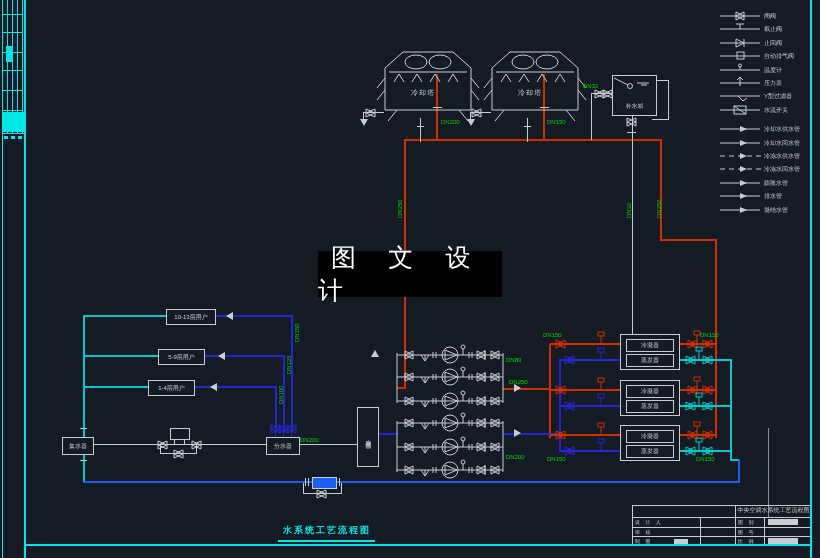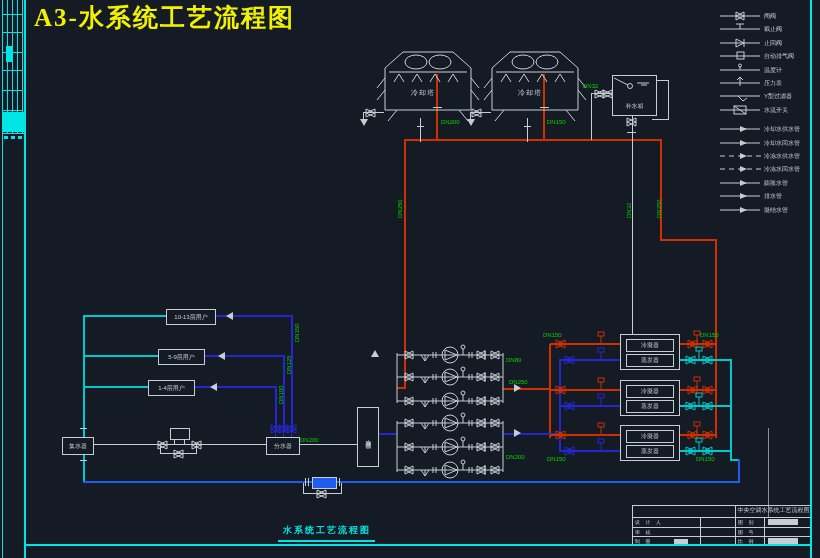--- a/index.html
+++ b/index.html
@@ -26,22 +26,22 @@
   .legend-row .lab{color:#c8cdd4;font-size:6px;line-height:6px;margin-left:4px;white-space:nowrap;}
   .ar{position:absolute;width:0;height:0;border:4px solid transparent;z-index:4;}
   .tower-lbl{position:absolute;color:#c8cdd4;font-size:7px;z-index:3;text-align:center;letter-spacing:1px;}
   .vtext{writing-mode:vertical-rl;letter-spacing:1px;}
 </style>
 </head>
 <body>
 
 <div id="canvas">
 
-  <div class="title">A3-水系统工艺流程图</div>
-
+
+  <div class="wm">图 文 设 计</div>
 
   <div class="footer">水系统工艺流程图</div>
 
   <div class="tower-lbl" style="left:398px;top:88px;width:50px;">冷却塔</div>
   <div class="tower-lbl" style="left:505px;top:88px;width:50px;">冷却塔</div>
 
   <div class="eq" style="left:612px;top:75px;width:43px;height:35px;font-size:6px;align-items:flex-end;padding-bottom:4px;">补水箱</div>
   <div class="eq" style="left:62px;top:437px;width:30px;height:16px;font-size:6px;">集水器</div>
   <div class="eq" style="left:266px;top:437px;width:32px;height:16px;font-size:6px;">分水器</div>
   <div class="eq vtext" style="left:357px;top:407px;width:20px;height:58px;font-size:6px;">水处理器</div>

